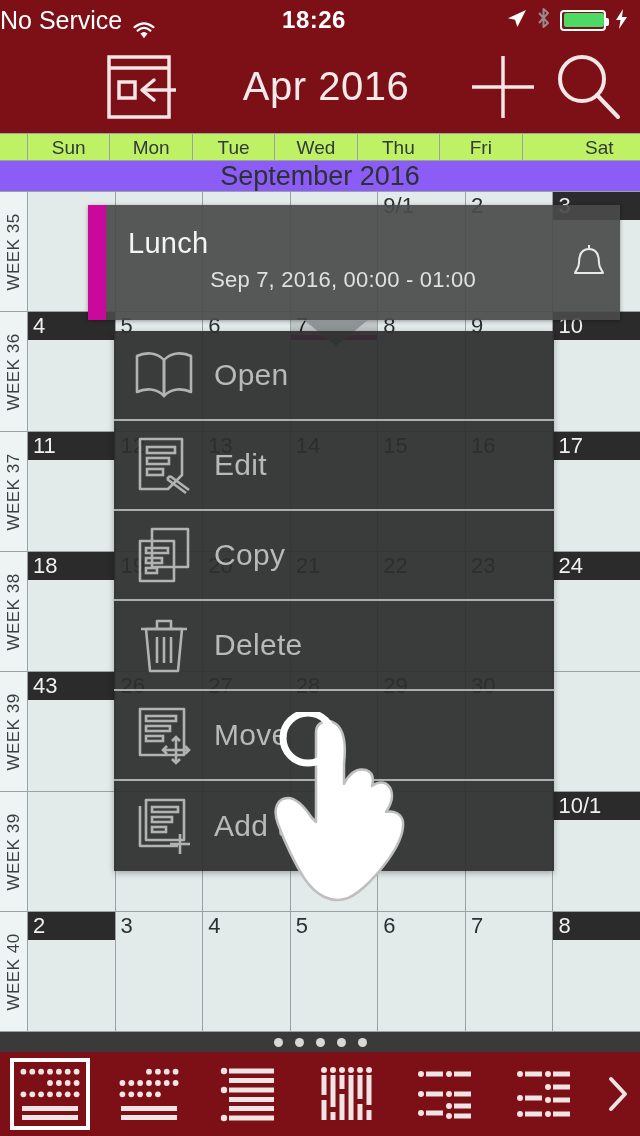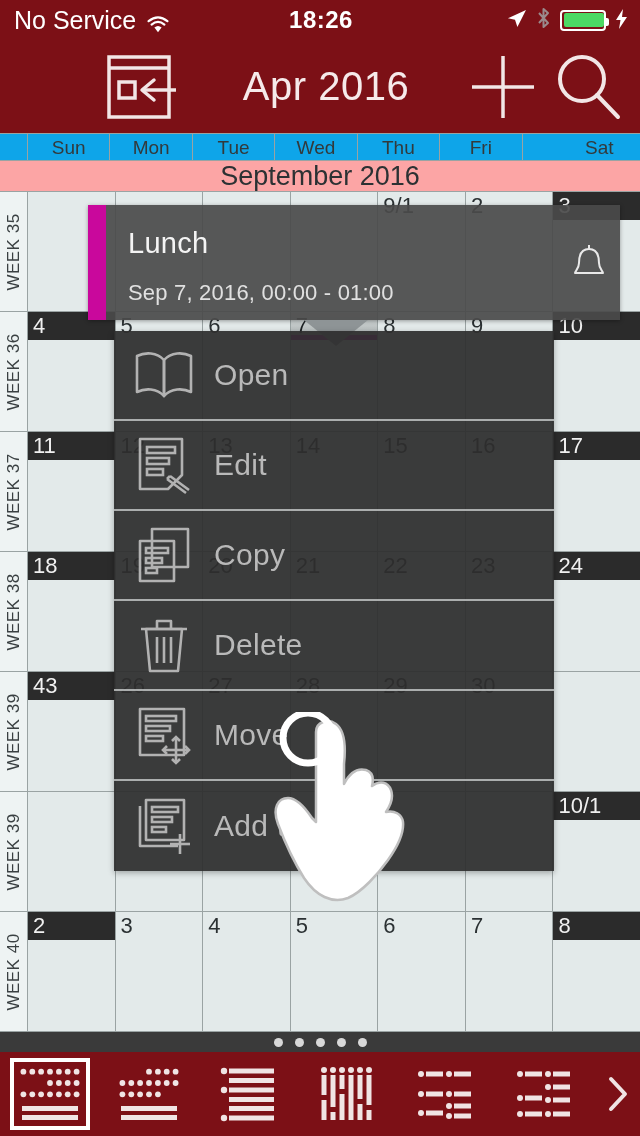--- a/index.html
+++ b/index.html
@@ -9,21 +9,21 @@
     -webkit-font-smoothing:antialiased;
   }
   #app { position:relative; width:640px; height:1136px; background:#e3eaea; overflow:hidden; }
 
   
   .statusbar {
     position:absolute; top:0; left:0; width:640px; height:40px;
     background:#7c1016; color:#fff;
     display:flex; align-items:center; font-size:25px;
   }
-  .sb-left { display:flex; align-items:center; gap:10px; padding-left:14px; flex:1; }
+  .sb-left { display:flex; align-items:flex-end; gap:10px; flex:1; }
   .sb-center { font-weight:bold; font-size:24px; letter-spacing:0.5px; }
   .sb-right { display:flex; align-items:center; justify-content:flex-end; gap:9px; padding-right:12px; flex:1; }
   .wifi { display:inline-block; width:24px; height:18px; position:relative; }
   .batt {
     width:46px; height:21px; border:2px solid #fff; border-radius:4px;
     position:relative; display:inline-block;
   }
   .batt:after {
     content:""; position:absolute; right:-5px; top:6px; width:3px; height:8px;
     background:#fff; border-radius:0 2px 2px 0;
@@ -42,35 +42,35 @@
   .nav-title {
     flex:1; text-align:center; color:#f6eaea; font-size:40px; letter-spacing:0.5px;
     padding-left:6px;
   }
   .plus-icon { width:70px; height:70px; position:relative; margin-right:14px; }
   .search-icon { width:72px; height:72px; position:relative; margin-right:16px; }
 
   
   .weekday-row {
     position:absolute; top:133px; left:0; width:640px; height:28px;
-    display:flex; background:#0ea5e9; border-bottom:1px solid #9aa3a3;
+    display:flex; background:#bef264; border-bottom:1px solid #9aa3a3;
     border-top:1px solid #9aa3a3;
   }
   .wd-corner { width:28px; border-right:1px solid #9aa3a3; }
   .wd-cell {
     flex:1; text-align:center; font-size:19px; color:#33393b;
     line-height:27px; border-right:1px solid #9aa3a3;
   }
   .wd-cell:last-child { border-right:none;padding-left:36px; }
 
   
   .month-label {
     position:absolute; top:161px; left:0; width:640px; height:31px;
     text-align:center; font-size:27px; color:#2c3133; line-height:30px;
-    background:#fca5a5; border-bottom:1px solid #9aa3a3;
+    background:#8b5cf6; border-bottom:1px solid #9aa3a3;
   }
 
   
   .grid { position:absolute; top:192px; left:0; width:640px; height:840px; }
   .wk-row { position:relative; width:640px; display:flex; border-bottom:1px solid #9aa3a3; }
   .wk-label {
     width:28px; flex:none; border-right:1px solid #9aa3a3;
     display:flex; align-items:center; justify-content:center;
     background:#eef3f3;
   }
@@ -95,21 +95,21 @@
 
   
   .popup {
     position:absolute; left:88px; top:205px; width:532px; height:115px;
     background:rgba(74,74,74,0.92); display:flex; align-items:stretch;
     box-shadow:0 1px 4px rgba(0,0,0,0.35);
   }
   .popup-accent { width:18px; background:#c9089c; flex:none; }
   .popup-body { flex:1; padding:22px 0 0 22px; }
   .popup-title { font-size:29px; color:#f4f4f4; letter-spacing:0.3px; }
-  .popup-sub { font-size:22px; color:#e0e0e0; margin-top:20px; letter-spacing:0.2px; }
+  .popup-sub { font-size:22px; color:#e0e0e0; margin-top:7px; letter-spacing:0.2px;text-align:center; }
   .popup-bell { width:62px; display:flex; align-items:center; justify-content:center; flex:none; }
   .popup-tail {
     position:absolute; left:304px; top:320px; width:64px; height:26px;
     background:#8e9496;
     clip-path:polygon(0 0, 100% 0, 50% 100%);
   }
 
   
   .ctxmenu {
     position:absolute; left:114px; top:331px; width:440px;

